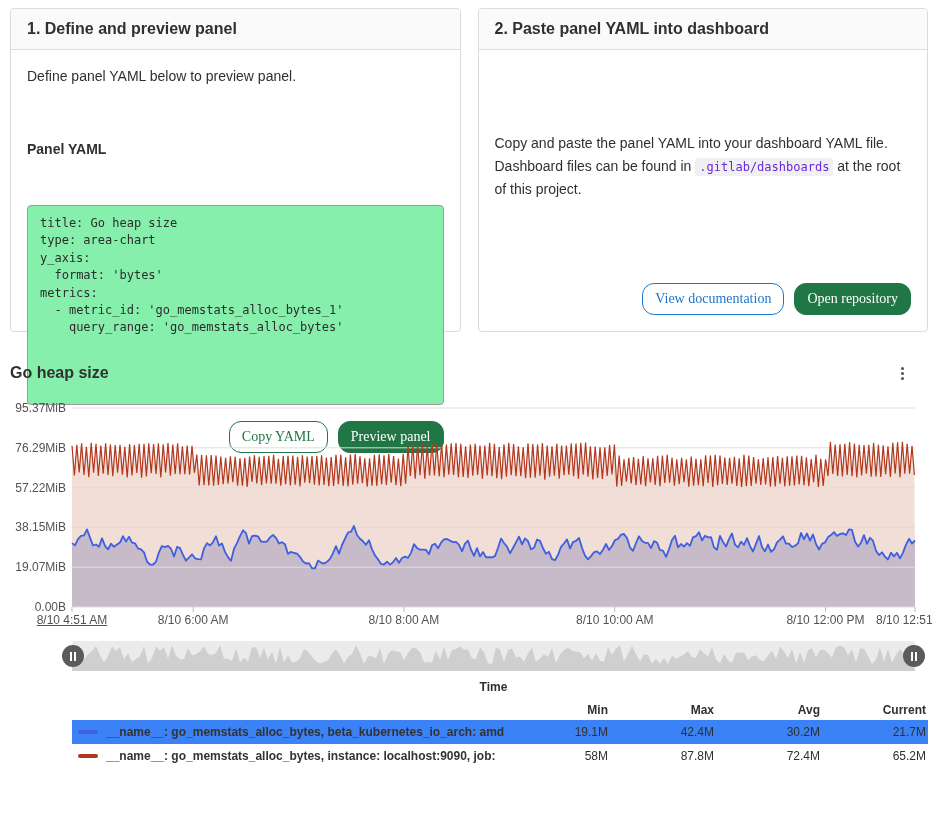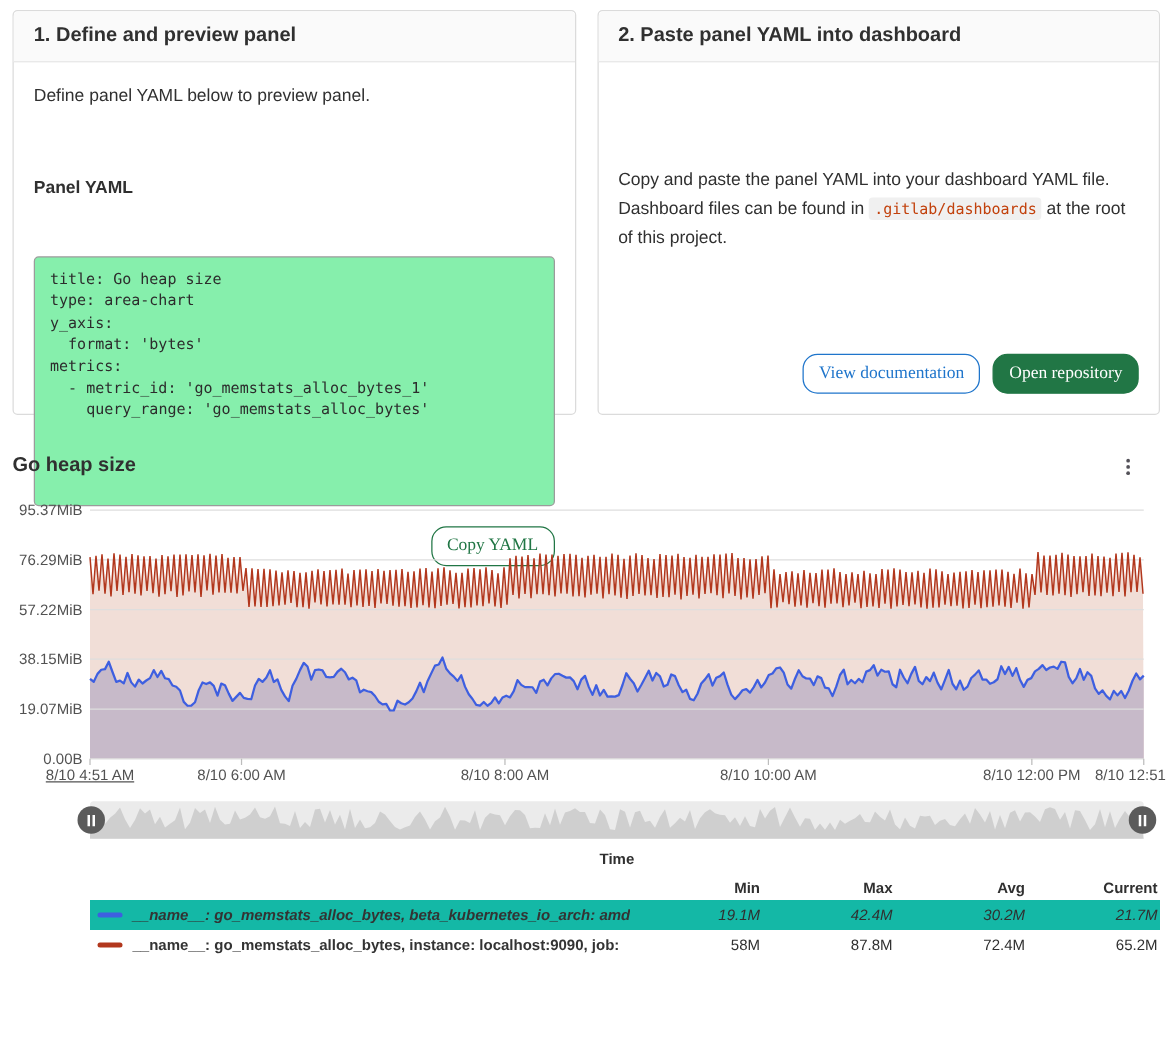--- a/index.html
+++ b/index.html
@@ -20,21 +20,21 @@
     border-radius: 4px; padding: 9px 12px; font-family: "DejaVu Sans Mono", monospace;
     font-size: 12px; line-height: 1.45; color: #2c2c2c; outline: none; background:#86efac; }
   .card-footer { display: flex; justify-content: flex-end; gap: 10px; padding: 0 16px 16px; }
   .btn { height: 32px; padding: 0 12px; border-radius: 12px; font-size: 14px;
     font-family: Liberation Serif, serif; cursor: pointer; background: #fff; }
   .btn-outline-green { border: 1px solid #217645; color: #217645; }
   .btn-solid-green  { border: 1px solid #217645; background: #217645; color: #fff; }
   .btn-outline-blue { border: 1px solid #1f75cb; color: #1f75cb; }
   .paste-text { font-size: 14px; line-height: 1.65; color: #303030; }
   .code-chip { font-family: "DejaVu Sans Mono", monospace; font-size: 12px;
-    background: #f0f0f0; border-radius: 3px; padding: 2px 4px; color: #c2410c; }
+    background: #f0f0f0; border-radius: 3px; padding: 2px 4px; color: #6d28d9; }
 
   
   .chart-section { margin-top: 26px; }
   .chart-header { display: flex; justify-content: space-between; align-items: center;
     padding: 0 28px 0 10px; height: 30px; }
   .chart-title { font-size: 16px; font-weight: bold; }
   .kebab { display: flex; flex-direction: column; gap: 2px; padding: 4px;
     background: none; border: none; cursor: pointer; }
   .kebab i { width: 3px; height: 3px; border-radius: 50%; background: #535158; display:block; }
 
@@ -52,21 +52,21 @@
   .scrub-handle span { width: 2px; height: 9px; background: #fff; display: block; }
 
   .time-label { width: 843px; margin-left: 72px; text-align: center; font-size: 12px;
     font-weight: bold; color: #303030; margin-top: 6px; }
 
   
   .legend { margin: 6px 8px 0 72px; width: 856px; font-size: 12px; }
   .legend-row { display: grid; grid-template-columns: 1fr 106px 106px 106px 106px;
     align-items: center; height: 24px; }
   .legend-row.header { height: 20px; font-weight: bold; }
-  .legend-row.striped { background: #14b8a6; font-style: italic; }
+  .legend-row.striped { background: #3b82f6; }
   .legend-cell-num { text-align: right; padding-right: 2px; }
   .legend-label { display: flex; align-items: center; overflow: hidden;
     white-space: nowrap; font-weight: bold; color: #333; }
   .swatch { flex: 0 0 20px; height: 4px; border-radius: 2px; margin: 0 8px 0 6px; }
 </style>
 </head>
 <body>
 
 <div class="cards-row">
 
@@ -78,20 +78,21 @@
       <textarea class="yaml-textarea" spellcheck="false" style="">title: Go heap size
 type: area-chart
 y_axis:
   format: 'bytes'
 metrics:
   - metric_id: 'go_memstats_alloc_bytes_1'
     query_range: 'go_memstats_alloc_bytes'</textarea>
     </div>
     <div class="card-footer">
       <button class="btn btn-outline-green">Copy YAML</button>
+      <button class="btn btn-solid-green">Preview panel</button>
     </div>
   </div>
 
   <div class="card">
     <div class="card-header">2. Paste panel YAML into dashboard</div>
     <div class="card-body centered">
       <p class="paste-text"><span>Copy and paste the panel YAML into your dashboard YAML file. Dashboard files can be found in </span><span class="code-chip">.gitlab/dashboards</span><span> at the root of this project.</span></p>
     </div>
     <div class="card-footer">
       <button class="btn btn-outline-blue">View documentation</button>

